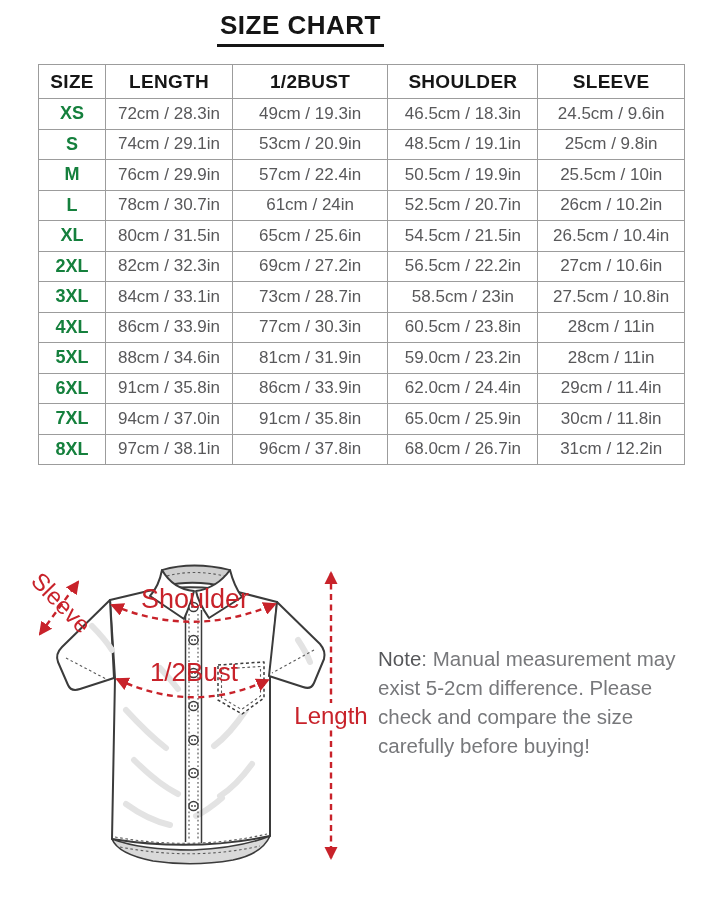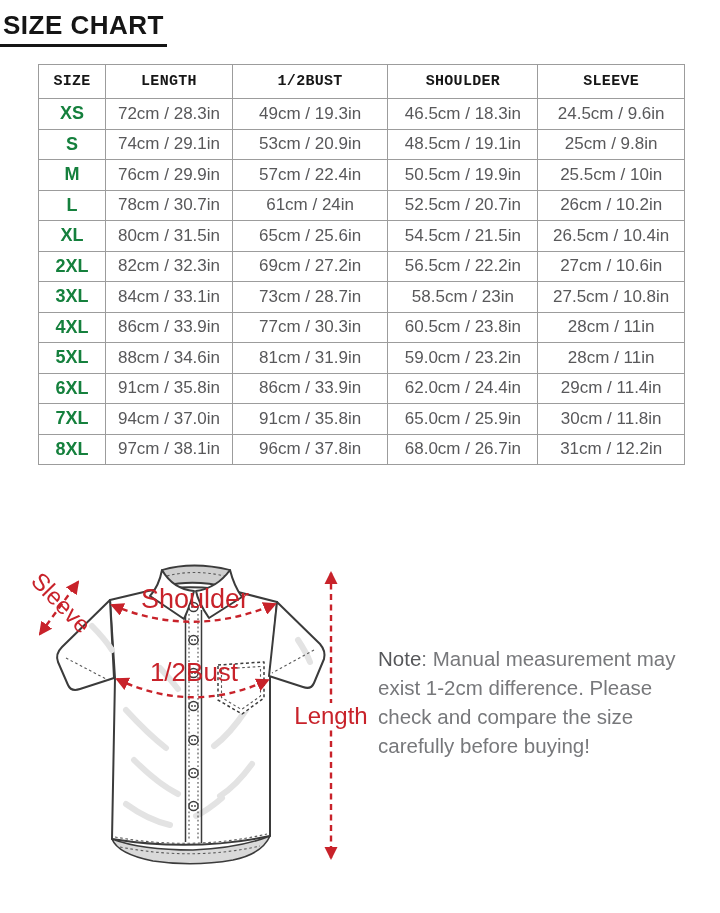--- a/index.html
+++ b/index.html
@@ -2,34 +2,34 @@
 <html style="--accent: #c8222a;"><head>
 <meta charset="utf-8">
 <style>
   :root { --accent:#c8222a; --ink:#3b3b3b; }
   * { box-sizing:border-box; }
   html,body { margin:0; padding:0; background:#fff; }
   .page {
     position:relative; width:720px; height:913px; background:#ffffff;
     font-family:"Liberation Sans", sans-serif; overflow:hidden;
   }
-  .title-wrap { position:absolute; top:10px; left:0; width:601px; }
+  .title-wrap { position:absolute; top:10px; left:0; width:601px; text-align:center; }
   .title {
     display:inline-block; margin:0; font-size:26px; font-weight:bold; color:#151515;
     letter-spacing:0.5px; border-bottom:3px solid #151515; padding:0 3px 3px 3px;
   }
   table.size-table {
     position:absolute; left:38px; top:64px; width:647px;
     border-collapse:collapse; table-layout:fixed; background:#fff;
   }
   .size-table th, .size-table td {
     border:1.6px solid #9c9c9c; text-align:center; vertical-align:middle; padding:0;
     white-space:nowrap; overflow:hidden;
   }
-  .size-table th { height:34px; font-size:15px; font-weight:bold; color:#161616; letter-spacing:0.3px;font-family:Liberation Mono, monospace; }
+  .size-table th { height:34px; font-size:19px; font-weight:bold; color:#161616; letter-spacing:0.3px; }
   .size-table td { height:30.5px; font-size:17px; color:#58585a; }
   .size-table td.size-col { font-weight:bold; color:#15803d; font-size:18px; }
   svg.shirt { position:absolute; left:8px; top:548px; width:360px; height:360px; }
   .outline { fill:#ffffff; stroke:var(--ink); stroke-width:2; stroke-linejoin:round; }
   .outline-thin { fill:none; stroke:var(--ink); stroke-width:1.5; stroke-linejoin:round; }
   .gray-fill { fill:#cfcfcf; stroke:var(--ink); stroke-width:1.8; stroke-linejoin:round; }
   .hem-fill { fill:#d9d9d9; stroke:var(--ink); stroke-width:1.6; stroke-linejoin:round; }
   .stitch { fill:none; stroke:#5a5a5a; stroke-width:1.1; stroke-dasharray:2.6 2.6; }
   .dotted { fill:none; stroke:#4a4a4a; stroke-width:1.1; stroke-dasharray:1.8 2.4; }
   .pocket { fill:#ffffff; stroke:var(--ink); stroke-width:1.5; stroke-dasharray:3 2.6; stroke-linejoin:round; }
@@ -236,15 +236,15 @@
 
       <path class="meas" d="M109 131 Q185 167 260 132"></path>
       <text class="meas-label" x="186" y="133" font-size="26" text-anchor="middle">1/2Bust</text>
 
       <path class="meas" d="M323 25 L323 310"></path>
       <rect x="292" y="155" width="62" height="27" fill="#ffffff"></rect>
       <text class="meas-label" x="323" y="176" font-size="24" text-anchor="middle">Length</text>
     </g>
   </svg>
 
-  <p class="note"><b>Note</b><span>: Manual measurement may exist 1-2cm difference. Please check and compare the size carefully before buying!</span></p>
+  <p class="note"><b>Note</b><span>: Manual measurement may exist 5-2cm difference. Please check and compare the size carefully before buying!</span></p>
 
 </div>
 
 </body></html>

